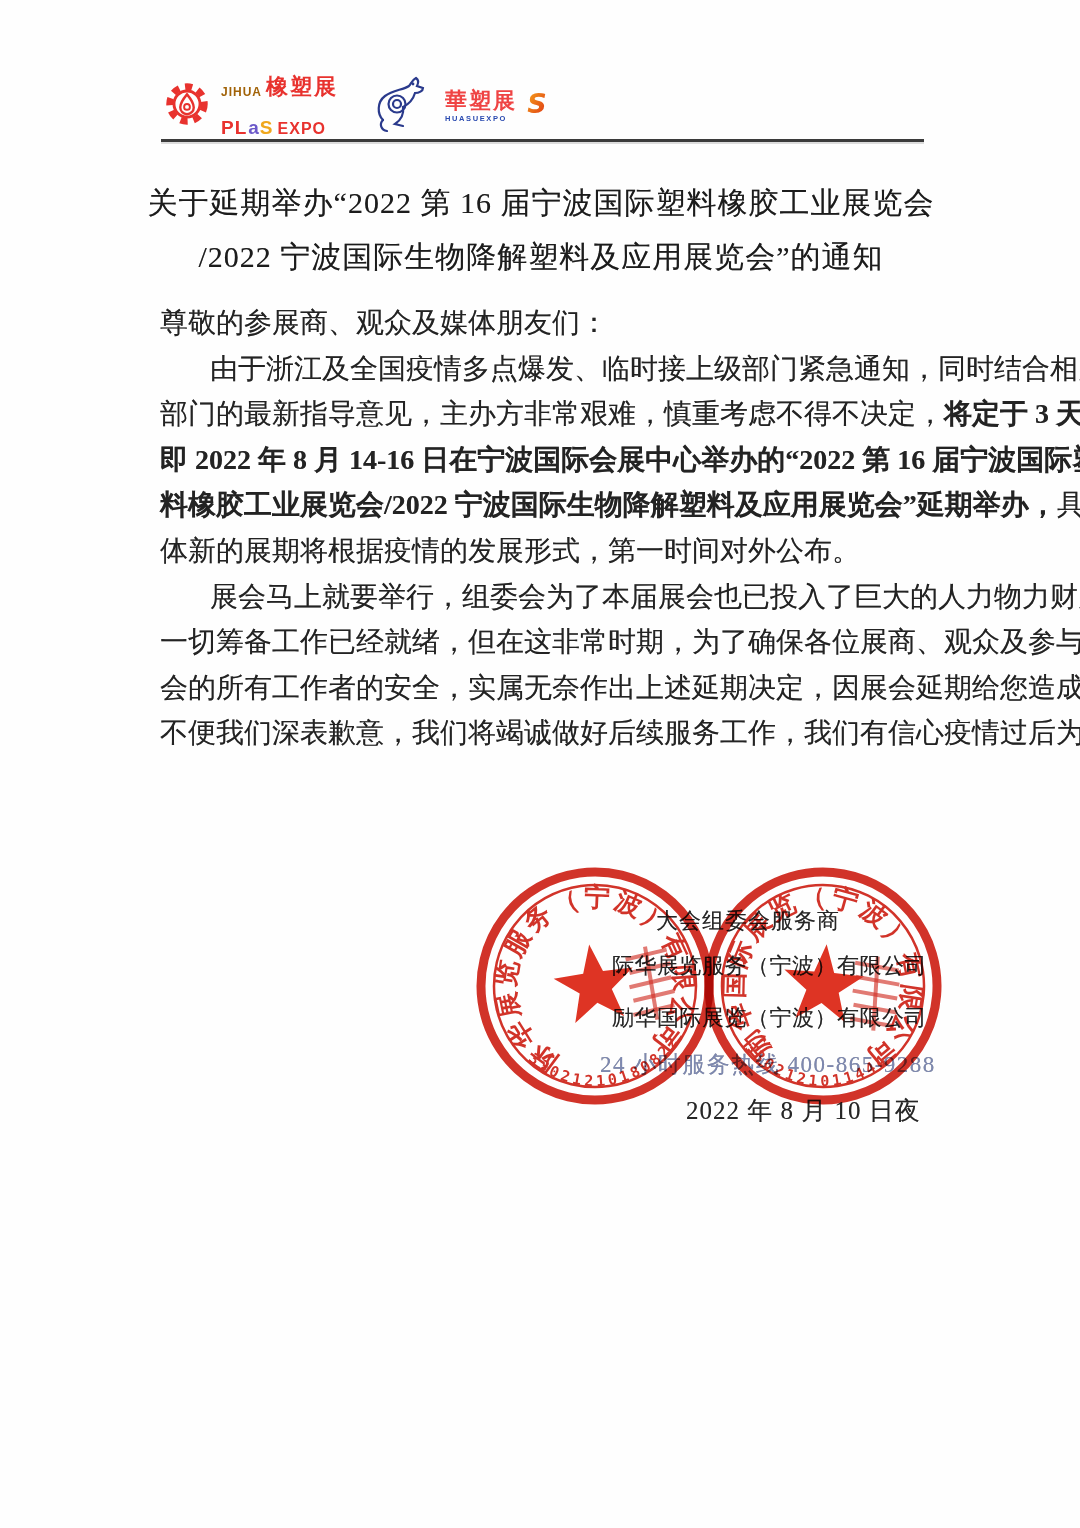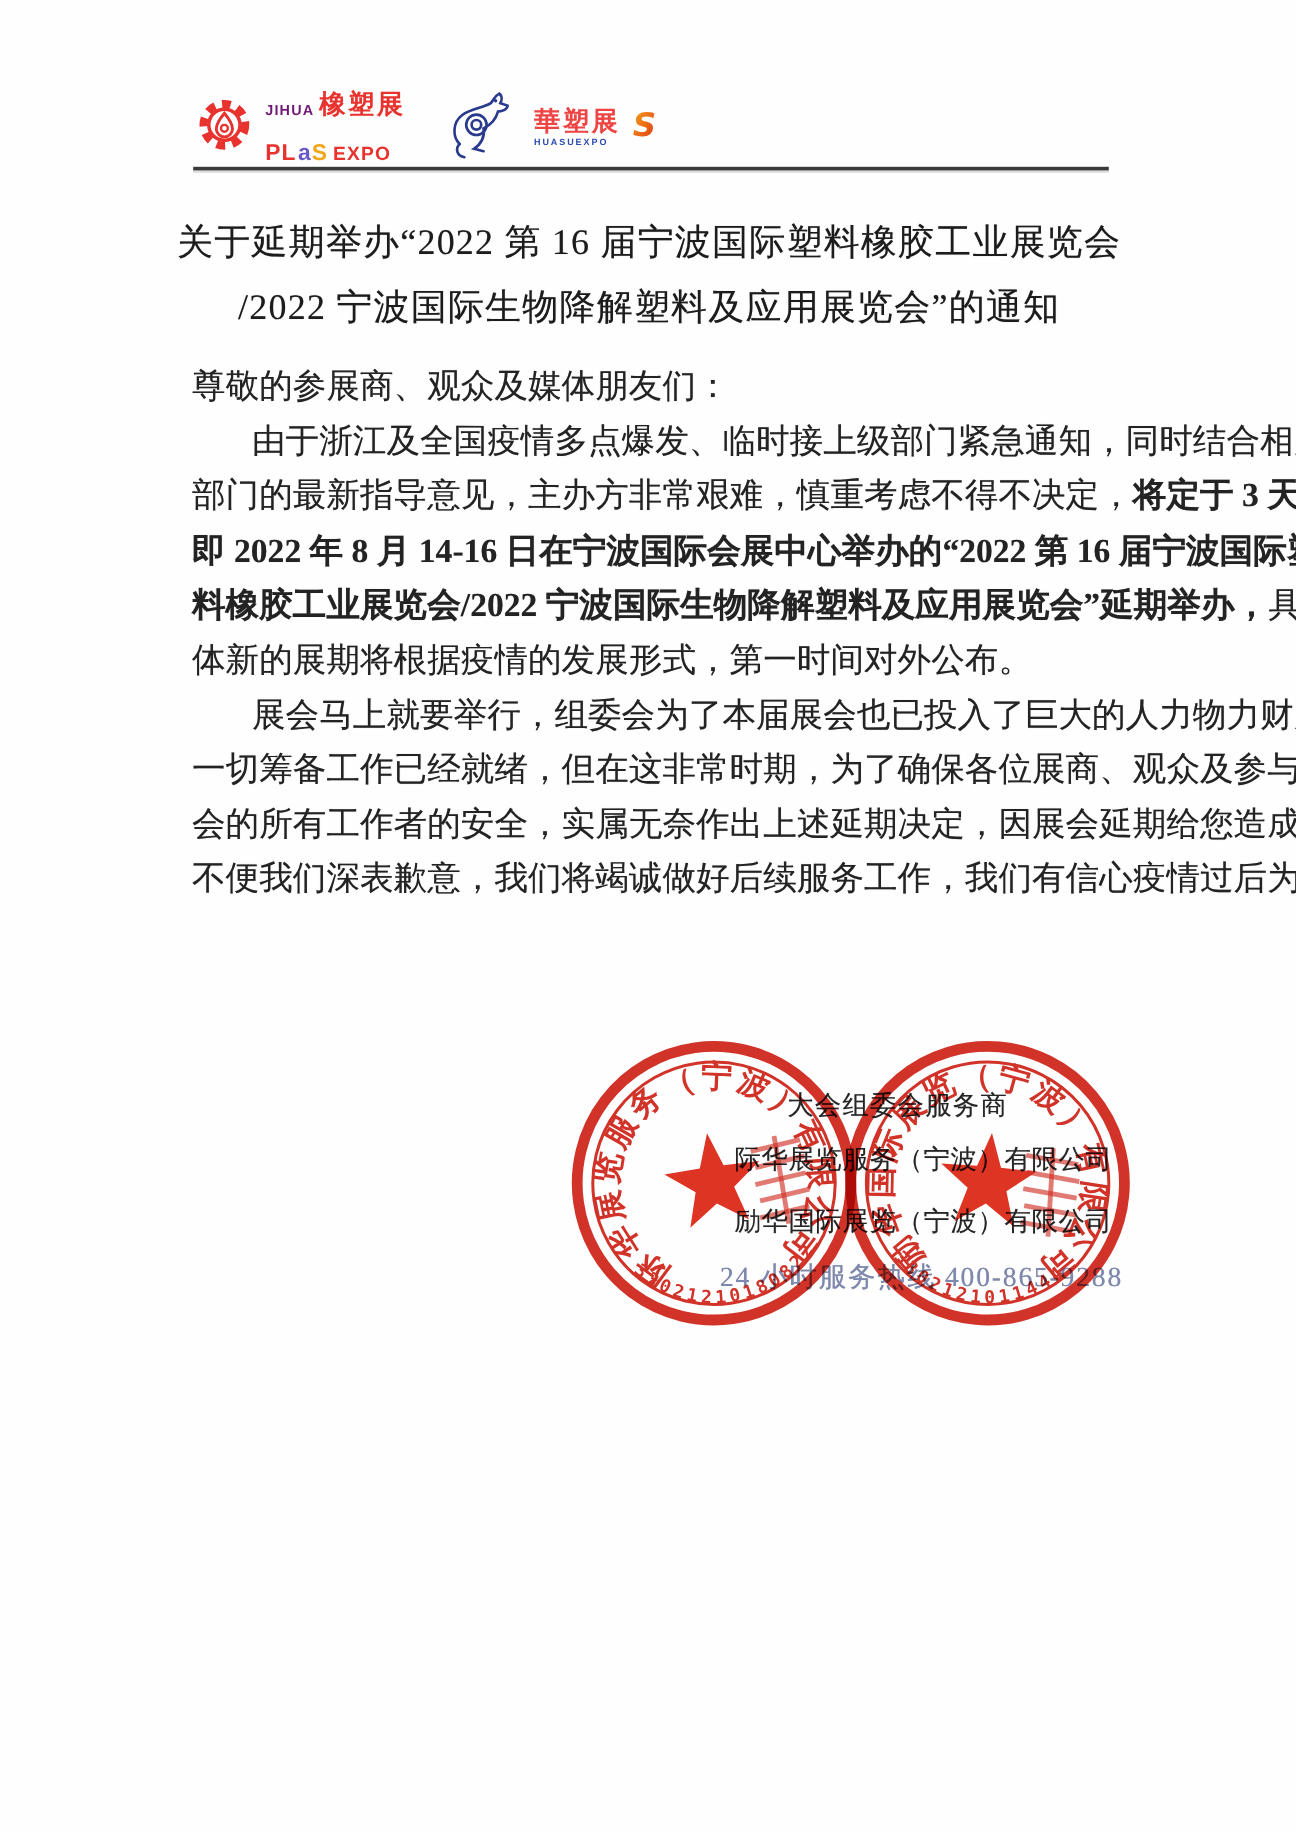--- a/index.html
+++ b/index.html
@@ -7,21 +7,21 @@
     position:relative;width:1080px;height:1528px;margin:0 auto;
     background:#fefefe;overflow:hidden;
     font-family:"Liberation Serif","DejaVu Serif",serif;
     color:#262626;
   }
   
   .hdr{position:absolute;left:160px;top:76px;height:60px;display:flex;align-items:center;gap:34px;}
   .logo{display:flex;align-items:center;gap:7px;font-family:"Liberation Sans","DejaVu Sans",sans-serif;}
   .jihua-txt{display:flex;flex-direction:column;line-height:1;}
   .jihua-row1{display:flex;align-items:flex-end;gap:4px;}
-  .jihua-en{color:#701a75;font-weight:800;font-size:12px;letter-spacing:1px;}
+  .jihua-en{color:#a16207;font-weight:800;font-size:12px;letter-spacing:1px;}
   .jihua-cn{color:#e8322e;font-weight:800;font-size:22px;letter-spacing:2px;}
   .jihua-row2{display:flex;align-items:flex-end;gap:1px;margin-top:20px;font-weight:800;}
   .plas-pl{color:#e8322e;font-size:19px;letter-spacing:1px;}
   .plas-a{color:#6b58c9;font-size:19px;}
   .plas-s{color:#f0a71c;font-size:19px;}
   .plas-expo{color:#e8322e;font-size:16px;margin-left:4px;letter-spacing:1px;}
   .huasu-txt{display:flex;flex-direction:column;line-height:1;}
   .huasu-cn{color:#ef4444;font-weight:800;font-size:22px;letter-spacing:2px;}
   .huasu-en{color:#2a4ab0;font-size:7.5px;letter-spacing:1.6px;margin-top:3px;font-weight:700;}
   
@@ -142,20 +142,21 @@
     <div class="line">一切筹备工作已经就绪，但在这非常时期，为了确保各位展商、观众及参与展</div>
     <div class="line">会的所有工作者的安全，实属无奈作出上述延期决定，因展会延期给您造成的</div>
     <div class="line">不便我们深表歉意，我们将竭诚做好后续服务工作，我们有信心疫情过后为大</div>
   </div>
 
   <div class="sig">
     <div class="sig-service">大会组委会服务商</div>
     <div class="sig-co1">际华展览服务（宁波）有限公司</div>
     <div class="sig-co2">励华国际展览（宁波）有限公司</div>
     <div class="sig-hotline">24 小时服务热线 400-865-9288</div>
+    <div class="sig-date">2022 年 8 月 10 日夜</div>
   </div>
 
   <div class="stamp stamp-left">
     <svg viewBox="-125 -125 250 250" width="250" height="250">
       <circle class="ring-outer" r="114"></circle>
       <circle class="ring-inner" r="101"></circle>
       <path id="arc-l" d="M -40 69.3 A 80 80 0 1 1 40 69.3" fill="none"></path>
       <path id="ser-l" d="M -94 34.2 A 100 100 0 0 0 94 34.2" fill="none"></path>
       <text class="arc-text"><textPath href="#arc-l" startOffset="50%">际华展览服务（宁波）有限公司</textPath></text>
       <text class="serial-text"><textPath href="#ser-l" startOffset="50%">33021210180822</textPath></text>

